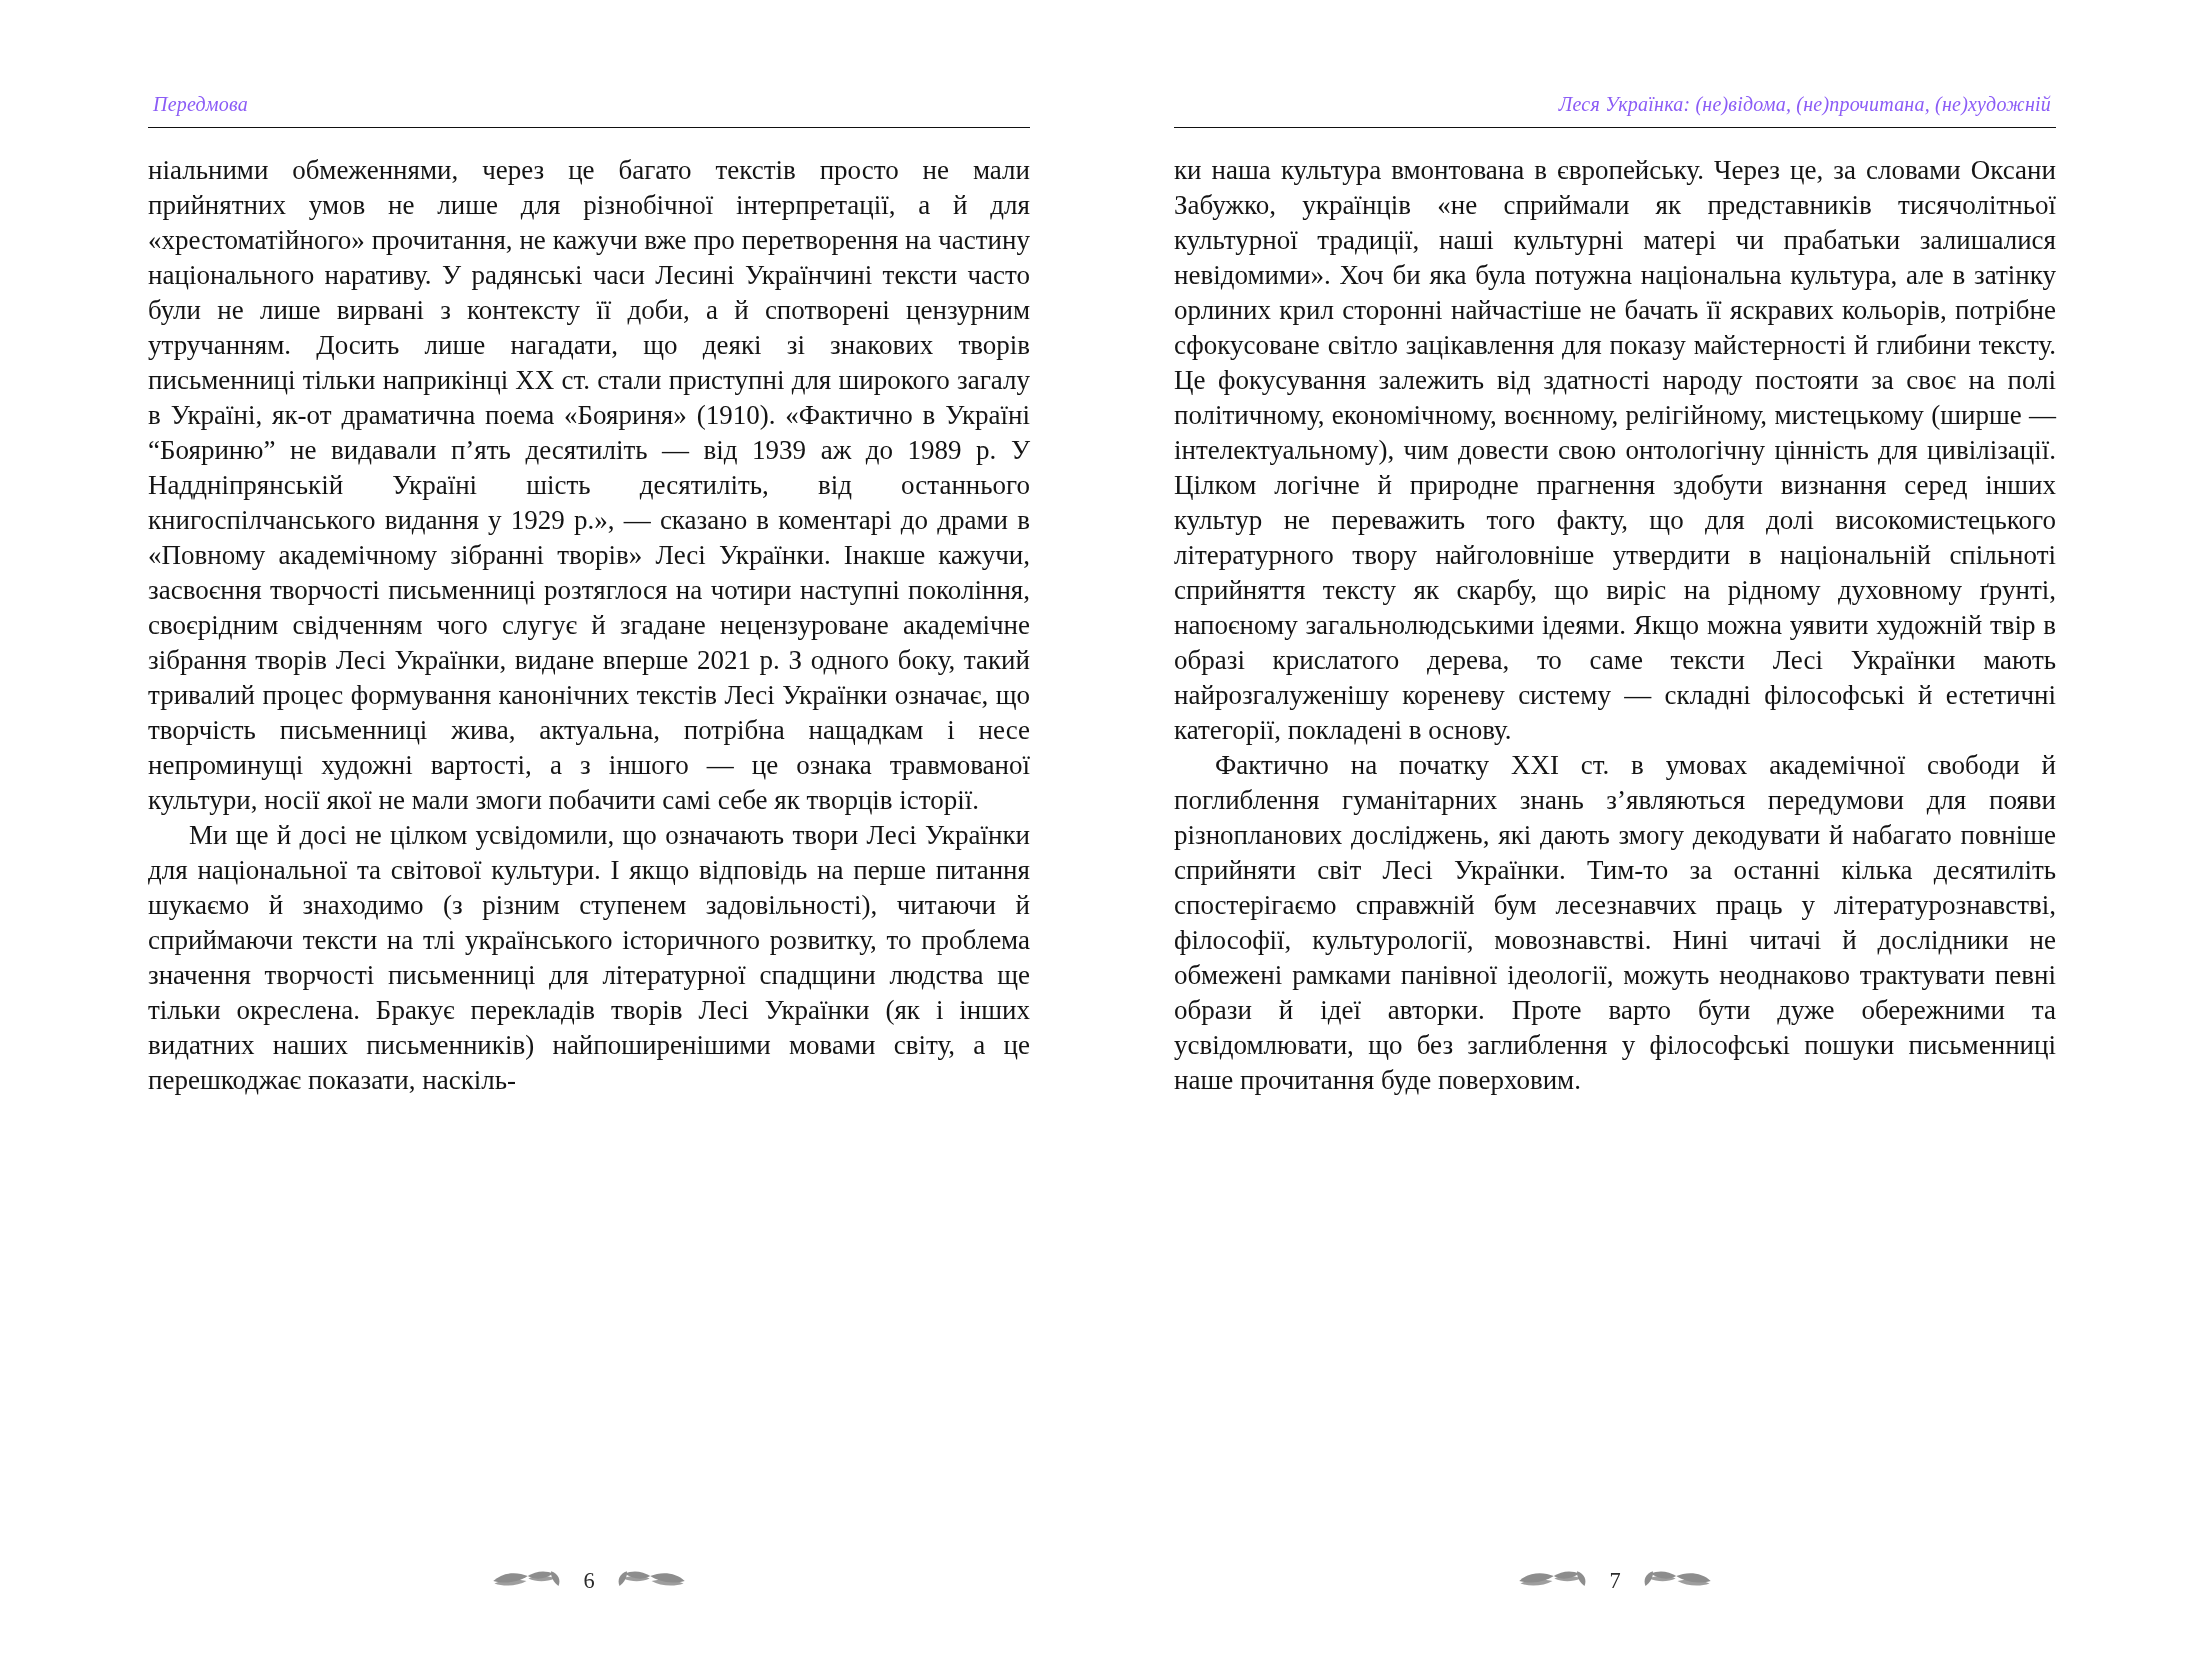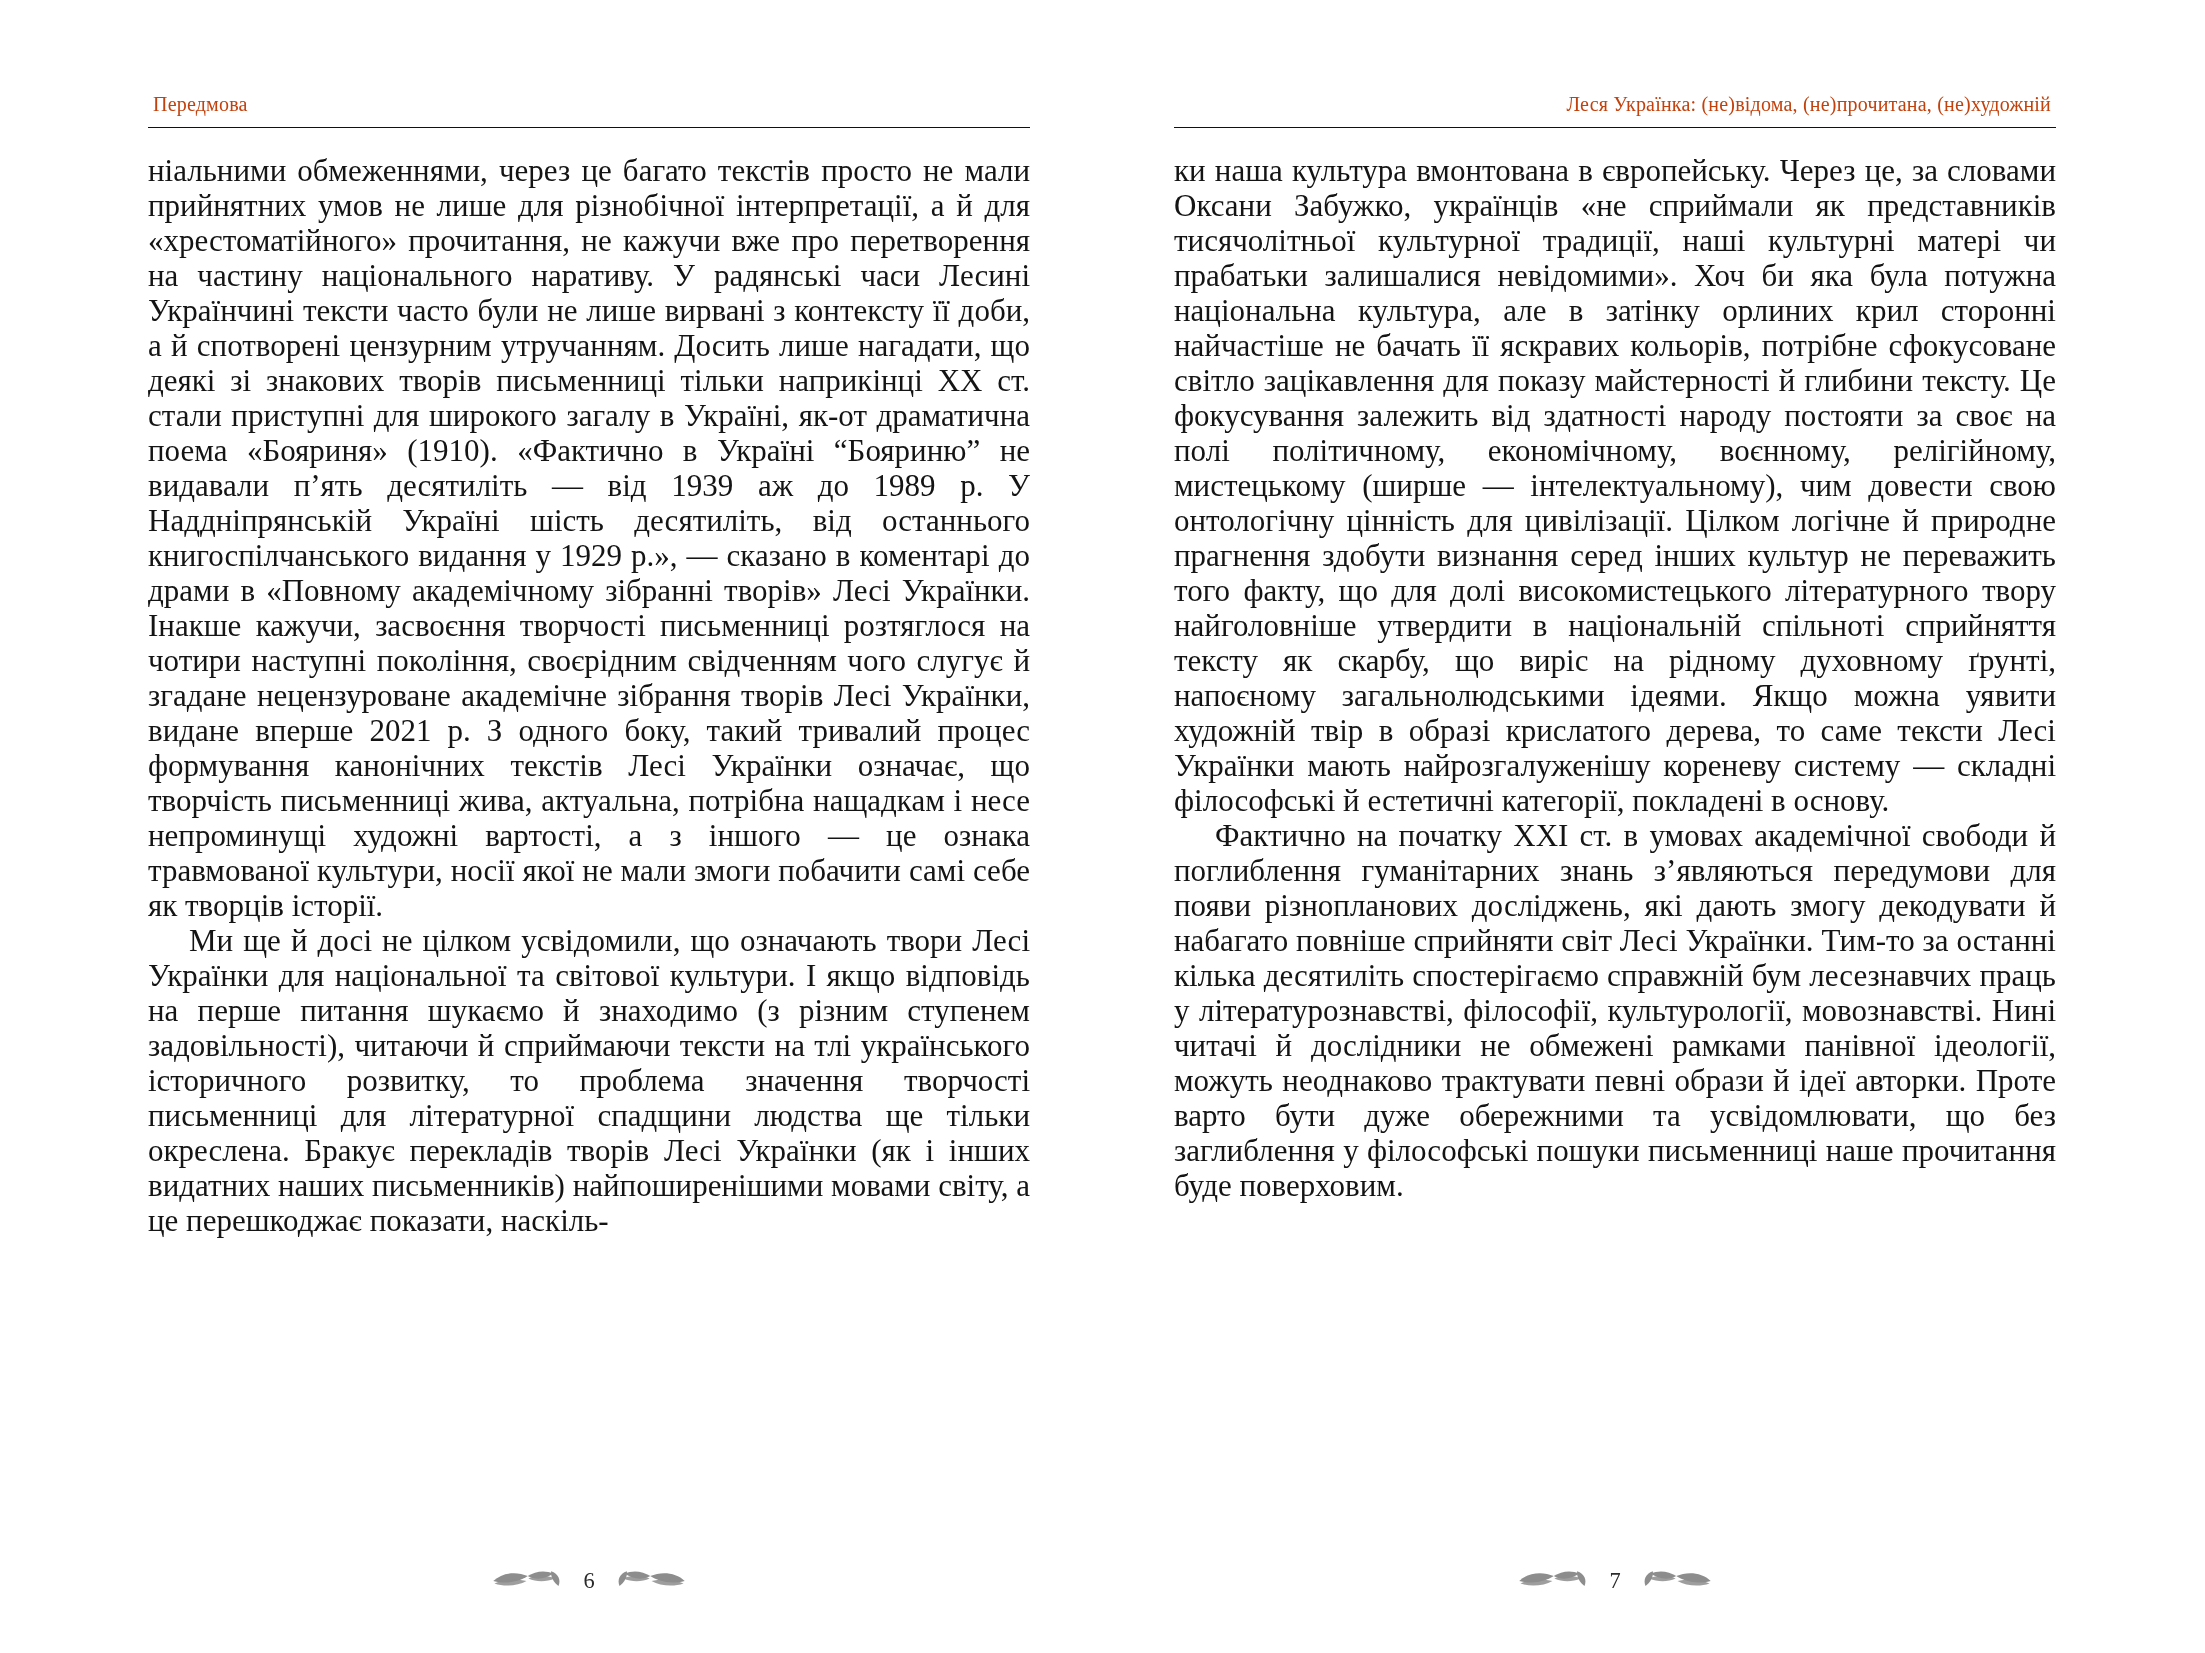--- a/index.html
+++ b/index.html
@@ -36,38 +36,39 @@
   .page-left .page-inner {
     margin-left: 148px;
     margin-right: 72px;
   }
   .page-right .page-inner {
     margin-left: 72px;
     margin-right: 148px;
   }
   .running-head {
     position: relative;
+    font-style: italic;
     font-size: 20px;
     letter-spacing: 0.2px;
-    color: #c2410c;
+    color: #8b5cf6;
     padding-bottom: 11.2px;
     border-bottom: 1.2px solid #111111;
     white-space: nowrap;
   }
   .page-left .running-head {
     text-align: left;
     padding-left: 5px;
   }
   .page-right .running-head {
     text-align: right;
     padding-right: 5px;
   }
   .body-text {
     margin-top: 25px;
-    font-size: 31px;
+    font-size: 27px;
     line-height: 35px;
     text-align: justify;
     text-justify: inter-word;
     color: #141414;
     hyphens: none;
   }
   .body-text p {
     margin: 0;
     text-indent: 0;
   }

